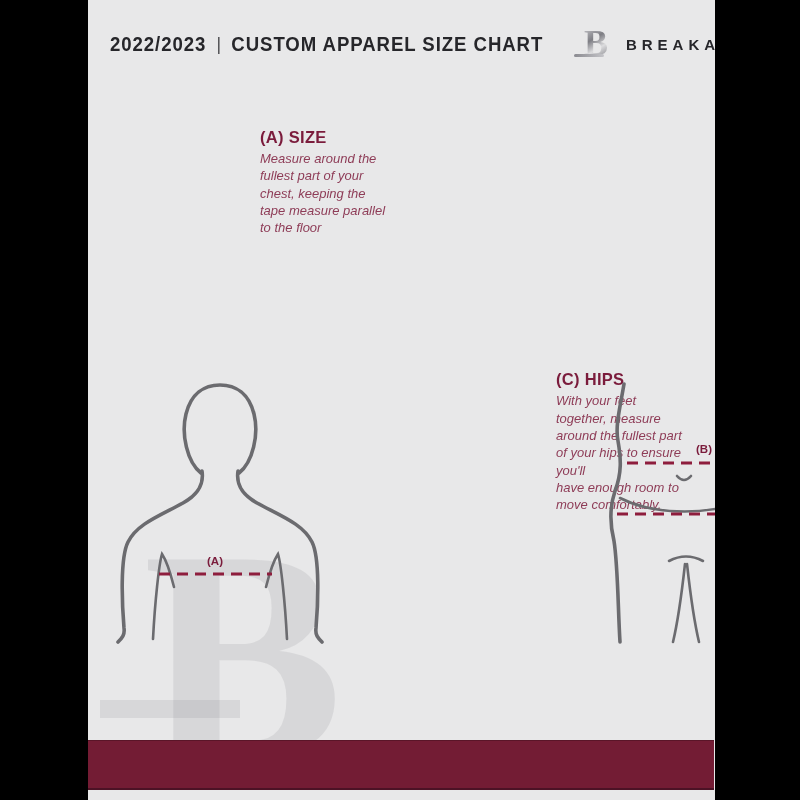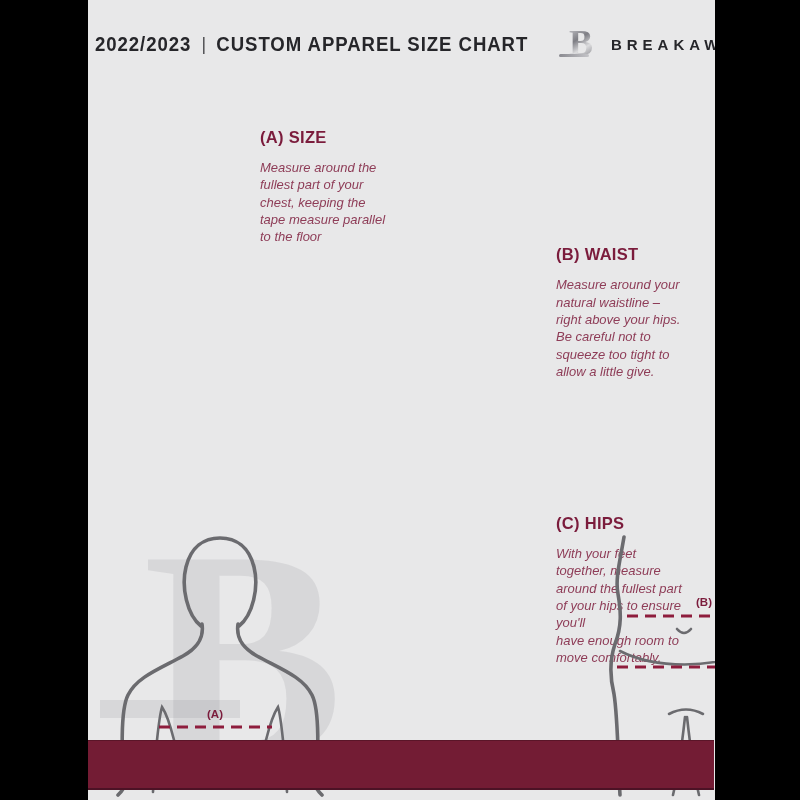--- a/index.html
+++ b/index.html
@@ -3,39 +3,39 @@
 <meta charset="utf-8">
 <style>
   * { margin:0; padding:0; box-sizing:border-box; }
   html,body { width:800px; height:800px; background:#000; overflow:hidden;
               font-family:"Liberation Sans", sans-serif; }
   .doc { position:absolute; left:88px; top:0; width:627px; height:800px;
          background:#e8e8e9; overflow:hidden; }
 
   
   .hdr { position:absolute; top:24px; left:22px; right:8px; height:40px;
-         display:flex; justify-content:center; align-items:center; }
+         display:flex; justify-content:space-between; align-items:center; }
   .hdr-left { display:flex; align-items:center; white-space:nowrap;
               transform:scaleX(0.93); transform-origin:left center; }
   .hdr-year, .hdr-title { font-size:20px; font-weight:bold; letter-spacing:1px; color:#26262a; }
   .hdr-div { font-size:19px; font-weight:400; color:#4a4a4e; margin:0 11px; }
   .hdr-right { display:flex; align-items:center; }
   .logo { position:relative; width:40px; height:40px; margin-right:10px; }
   .logo-b { position:absolute; left:8px; top:-2px;
             font-family:"Liberation Serif", serif; font-weight:bold; font-size:36px;
             background:linear-gradient(150deg,#cfcfd3 5%,#7e7e84 40%,#dcdcde 62%,#6f6f75 95%);
             -webkit-background-clip:text; background-clip:text; color:transparent; }
   .logo-bar { position:absolute; left:-2px; bottom:7px; width:30px; height:3px;
               background:linear-gradient(90deg,#8a8a90,#c4c4c8); border-radius:2px; }
   .brand { font-size:15px; font-weight:bold; letter-spacing:5px; color:#26262a; }
 
   
   .instr { position:absolute; width:158px; }
   .instr h3 { font-size:16.5px; font-weight:bold; letter-spacing:0.3px; color:#7b1c3c; }
-  .instr p { margin-top:12px; font-size:13px; font-style:italic; line-height:1.33;
+  .instr p { margin-top:3px; font-size:13px; font-style:italic; line-height:1.33;
              color:#8e3c57; white-space:pre-line; }
   #instr-a { left:172px; top:88px; }
   #instr-b { left:468px; top:88px; }
   #instr-c { left:468px; top:222px; }
 
   
   svg { position:absolute; overflow:visible; }
   #fig-chest { left:27px; top:85px; }
   #fig-hips  { left:305px; top:85px; }
   .outline { fill:none; stroke:#6b6b6f; stroke-width:3.6; stroke-linecap:round; }
@@ -81,29 +81,20 @@
 
   
   <div class="instr fg" id="instr-a">
     <h3>(A) SIZE</h3>
     <p>Measure around the
 fullest part of your
 chest, keeping the
 tape measure parallel
 to the floor</p>
   </div>
-  <div class="instr fg" id="instr-b">
-    <h3>(B) WAIST</h3>
-    <p>Measure around your
-natural waistline –
-right above your hips.
-Be careful not to
-squeeze too tight to
-allow a little give.</p>
-  </div>
   <div class="instr fg" id="instr-c">
     <h3>(C) HIPS</h3>
     <p>With your feet
 together, measure
 around the fullest part
 of your hips to ensure
 you'll
 have enough room to
 move comfortably.</p>
   </div>

